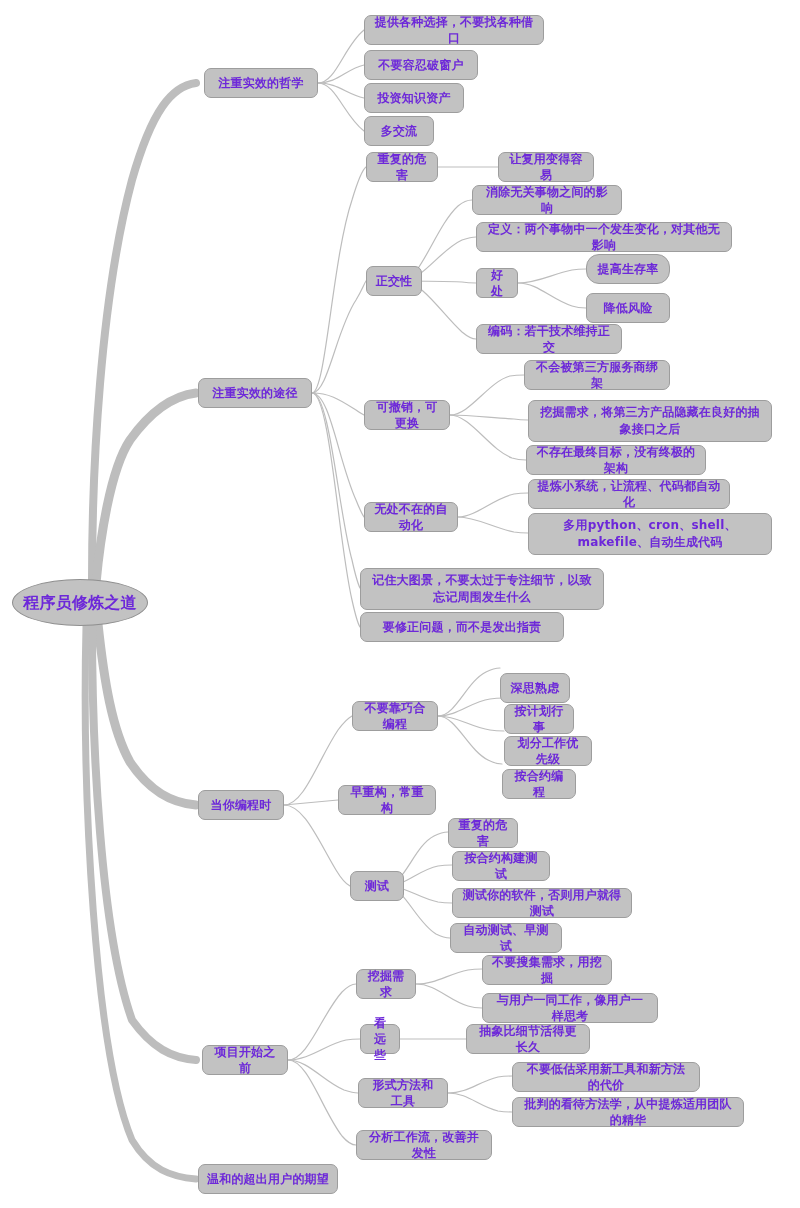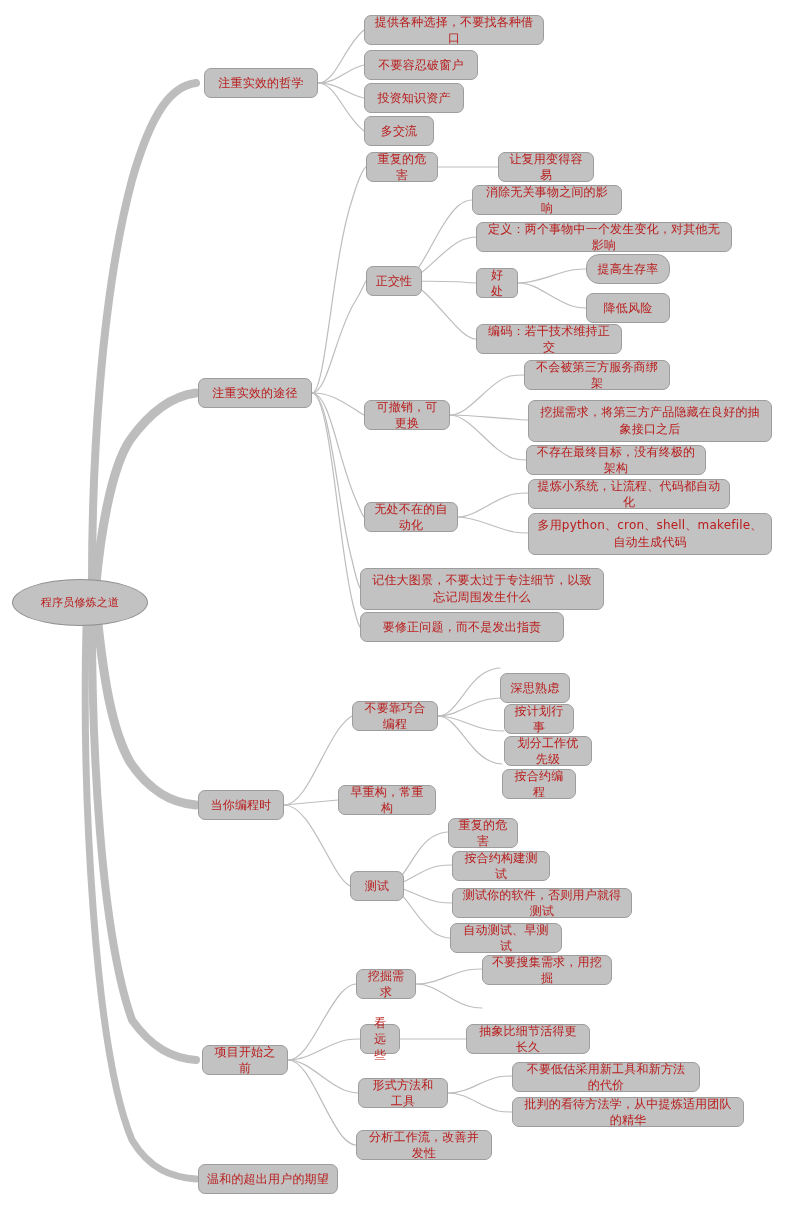--- a/index.html
+++ b/index.html
@@ -31,36 +31,37 @@
     top: 0;
     width: 800px;
     height: 1208px;
   }
   .node {
     position: absolute;
     box-sizing: border-box;
     background: #c2c2c2;
     border: 1px solid #9d9d9d;
     border-radius: 7px;
-    color: #b91c1c;
+    color: #6d28d9;
     font-size: 12px;
     line-height: 16px;
     text-align: center;
     display: flex;
     align-items: center;
     justify-content: center;
     padding: 3px 8px;
     letter-spacing: 0.2px;
     text-rendering: optimizeLegibility;
+    font-weight: bold;
   }
   .node.root {
     border-radius: 50%;
     background: #c2c2c2;
     border: 1px solid #8f8f8f;
-    font-size: 11px;
+    font-size: 16px;
   }
   .node.wrap {
     line-height: 17px;
   }
 </style>
 </head>
 <body>
 
 <div id="mindmap-root">
 
@@ -289,20 +290,23 @@
     <div class="node" style="left:202px; top:1045px; width:86px; height:30px;">
       <span>项目开始之前</span>
     </div>
 
     <div class="node" style="left:356px; top:969px; width:60px; height:30px;">
       <span>挖掘需求</span>
     </div>
     <div class="node" style="left:482px; top:955px; width:130px; height:30px;">
       <span>不要搜集需求，用挖掘</span>
     </div>
+    <div class="node" style="left:482px; top:993px; width:176px; height:30px;">
+      <span>与用户一同工作，像用户一样思考</span>
+    </div>
 
     <div class="node" style="left:360px; top:1024px; width:40px; height:30px;">
       <span>看远些</span>
     </div>
     <div class="node" style="left:466px; top:1024px; width:124px; height:30px;">
       <span>抽象比细节活得更长久</span>
     </div>
 
     <div class="node" style="left:358px; top:1078px; width:90px; height:30px;">
       <span>形式方法和工具</span>

